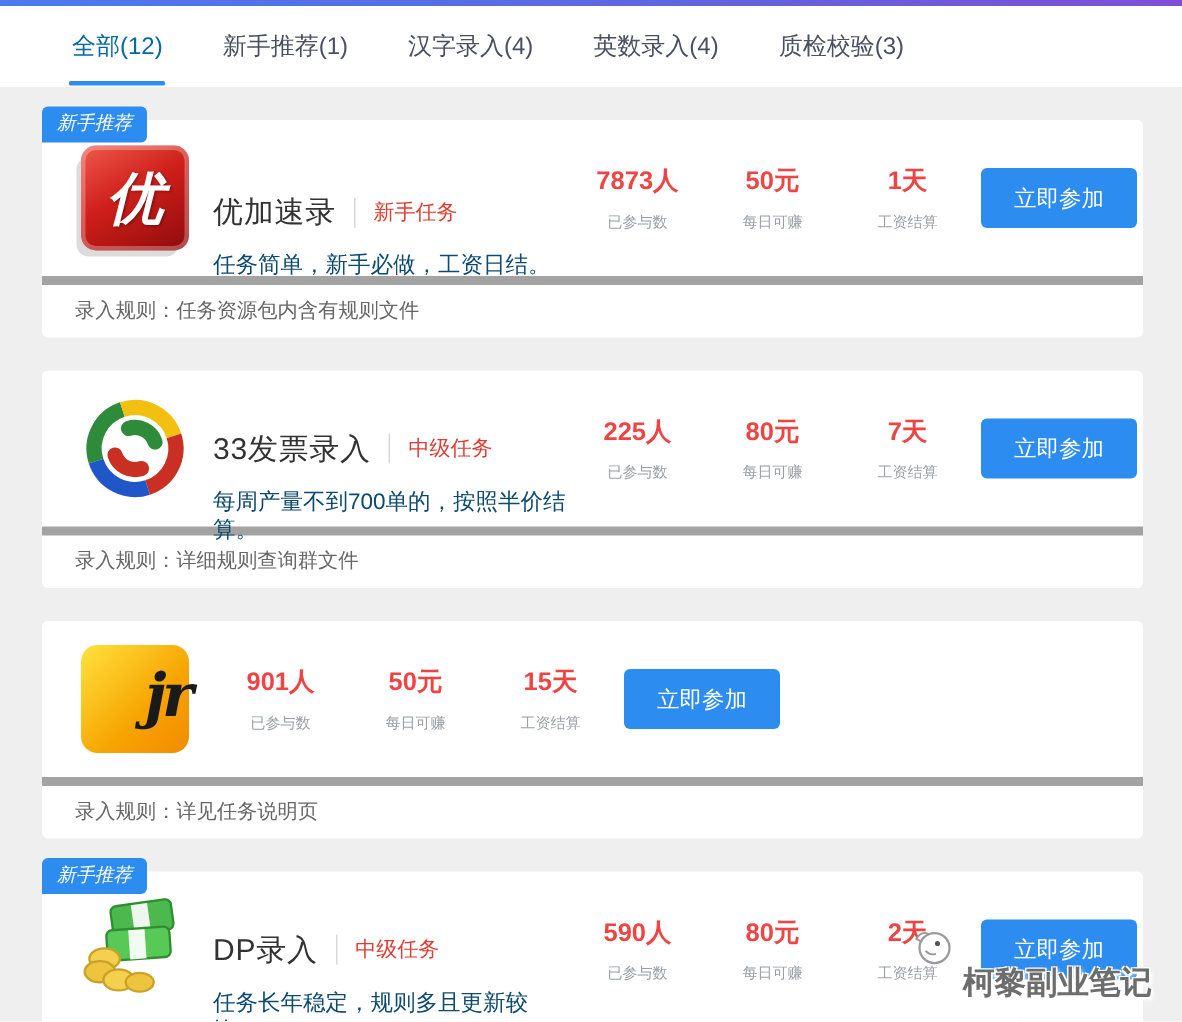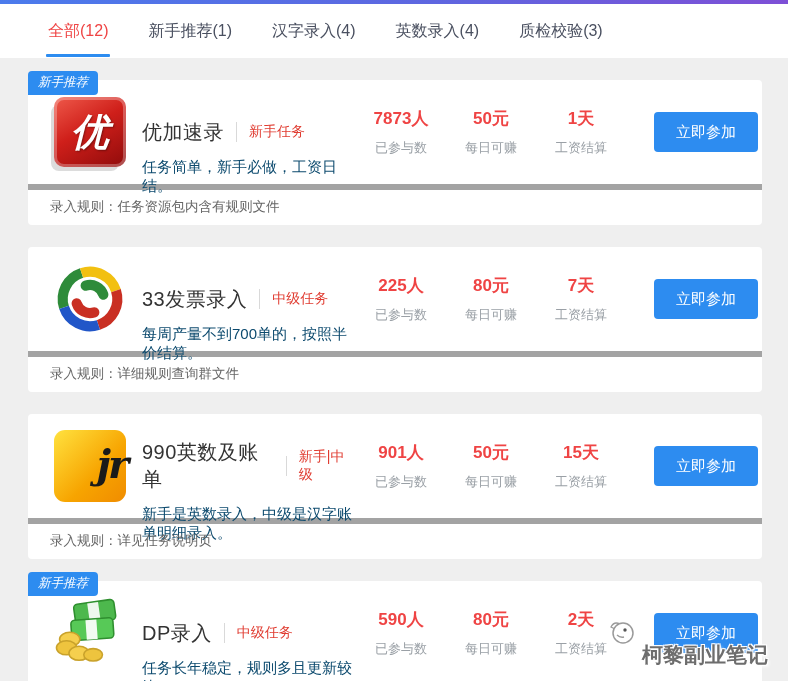--- a/index.html
+++ b/index.html
@@ -6,42 +6,42 @@
   html,body { width:788px; height:681px; }
   body { font-family:"Liberation Sans","DejaVu Sans",sans-serif; background:#fff; }
   .page { position:relative; width:788px; height:681px; overflow:hidden; background:#fff; }
 
   
   .top-strip { height:4px; width:100%; background:linear-gradient(90deg,#4b7bec 0%,#5e66e0 55%,#7e4fd6 100%); }
 
   
   .tabbar { background:#fff; height:54px; display:flex; align-items:stretch; padding-left:46px; gap:36px; }
   .tab { position:relative; display:flex; align-items:center; font-size:16px; color:#4a5060; cursor:pointer; padding:0 2px; }
-  .tab.active { color:#ef4444;text-align:right; }
+  .tab.active { color:#0369a1;text-align:right; }
   .tab.active::after { content:""; position:absolute; left:0; right:0; bottom:1px; height:3px; background:#2d8cf0; border-radius:1px; }
 
   
   .main { background:#efefef; height:623px; padding:13px 26px 0 28px; overflow:hidden; }
 
   
   .card { position:relative; background:#fff; border-radius:4px; margin-bottom:22px; }
   .badge { position:absolute; top:-9px; left:0; background:#2d8cf0; color:#fff; font-size:12.5px; line-height:1; padding:5px 10px 6px; border-radius:4px 4px 4px 0; z-index:2;font-style:italic; }
   .card-body { display:flex; align-items:center; height:104px; padding:0 4px 0 22px; }
   .logo-box { width:80px; height:80px; flex:none; margin-right:12px; display:flex; align-items:center; justify-content:center; }
   .info { flex:1; min-width:0; padding-top:2px; }
   .title-row { display:flex; align-items:center;margin-top:48px; }
   .title { font-size:20px; color:#333; letter-spacing:.5px; }
   .title-sep { width:1px; height:20px; background:#d9d9d9; margin:0 12px; }
   .tag { font-size:14px; color:#e03c31; }
   .desc { font-size:15px; color:#0c4a6e; margin-top:12px; }
   .stats { display:flex; flex:none; }
   .stat { width:90px; text-align:center; }
   .stat-value { font-size:17px; font-weight:bold; color:#ef4444; }
-  .stat-label { font-size:13px; color:#9aa0a6; margin-top:9px; }
-  .join-btn { flex:none; width:104px; height:40px; margin-left:28px; background:#2d8cf0; color:#fff; border:none; border-radius:4px; font-size:15px; cursor:pointer; font-family:inherit; }
+  .stat-label { font-size:10px; color:#9aa0a6; margin-top:9px; }
+  .join-btn { flex:none; width:104px; height:40px; margin-left:4px; background:#2d8cf0; color:#fff; border:none; border-radius:4px; font-size:15px; cursor:pointer; font-family:inherit; }
   .card-footer { border-top:6px solid #a3a3a3; padding:8px 0 9px 22px; font-size:13.5px; color:#666; }
 
   
   .logo-you { width:72px; height:70px; border-radius:10px; background:linear-gradient(150deg,#ef5a4b 0%,#cf1f1a 45%,#8f0b0b 100%); box-shadow:-5px 6px 0 -2px #dcdcdc, inset 0 0 0 3px rgba(255,255,255,.28); display:flex; align-items:center; justify-content:center; }
   .logo-you span { color:#fff; font-size:38px; font-weight:bold; font-style:italic; text-shadow:1px 1px 2px rgba(0,0,0,.35); }
   .logo-jr { width:72px; height:72px; border-radius:11px; background:linear-gradient(135deg,#ffe23f 0%,#f7a400 60%,#f08c00 100%); display:flex; align-items:center; justify-content:flex-end; }
   .logo-jr span { font-family:"DejaVu Serif","Liberation Serif",serif; font-style:italic; font-weight:bold; font-size:40px; color:#1a1a1a; letter-spacing:-3px; transform:translateY(-3px); }
 
   
   .watermark { position:absolute; right:20px; bottom:12px; display:flex; align-items:center; gap:7px; z-index:5; }
@@ -139,28 +139,20 @@
       </div>
       <div class="card-footer">录入规则：详细规则查询群文件</div>
     </div>
 
     <div class="card">
       <div class="card-body">
         <div class="logo-box">
           <div class="logo-jr">
               <span>jr</span>
             </div>
-        </div>
-        <div class="info">
-          <div class="title-row">
-            <span class="title">990英数及账单</span>
-            <span class="title-sep"></span>
-            <span class="tag">新手|中级</span>
-          </div>
-          <div class="desc">新手是英数录入，中级是汉字账单明细录入。</div>
         </div>
         <div class="stats">
           <div class="stat">
               <div class="stat-value">901人</div>
               <div class="stat-label">已参与数</div>
             </div>
           <div class="stat">
               <div class="stat-value">50元</div>
               <div class="stat-label">每日可赚</div>
             </div>

